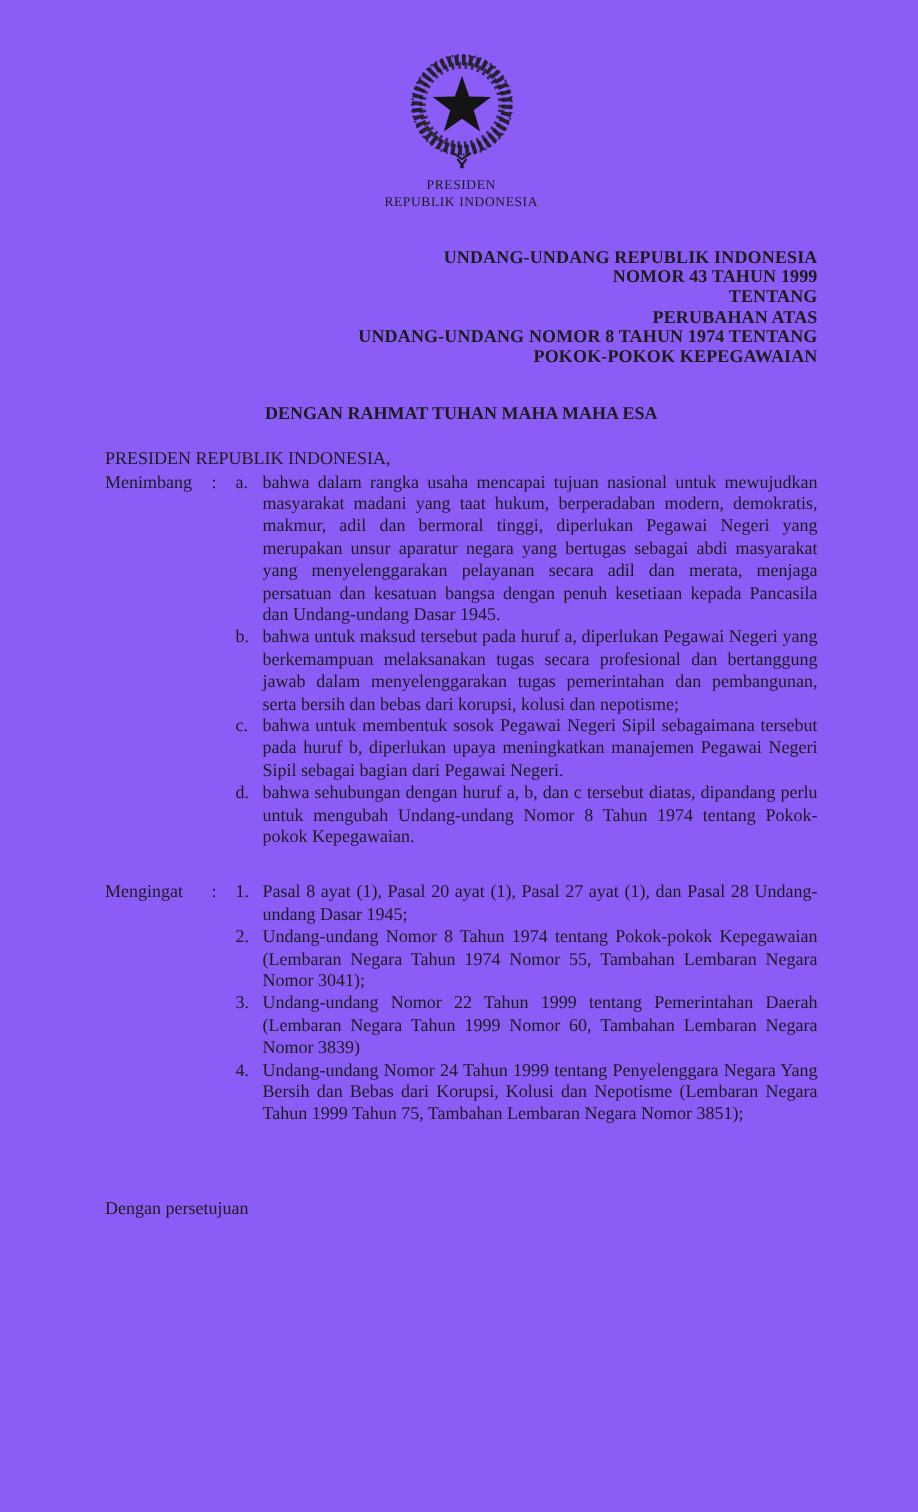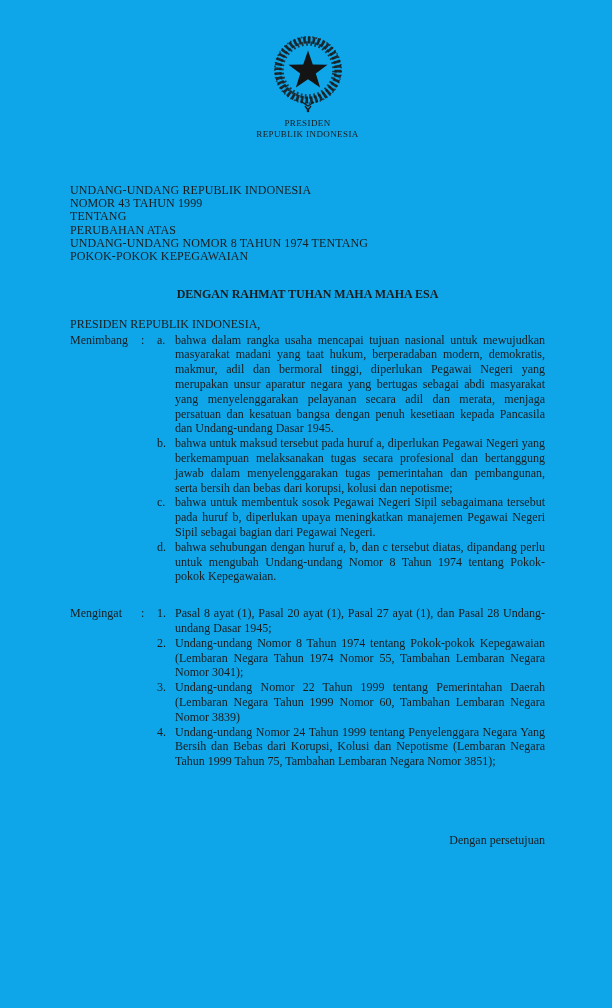--- a/index.html
+++ b/index.html
@@ -1,34 +1,34 @@
 <!DOCTYPE html>
 <html><head>
 <meta charset="utf-8">
 <style>
   html, body { margin: 0; padding: 0; background: #ffffff; }
   .page {
     position: relative;
     width: 612px;
     height: 1008px;
     box-sizing: border-box;
-    background: #0ea5e9;
+    background: #8b5cf6;
     color: #1c1c1c;
     font-family: "Liberation Serif", "DejaVu Serif", serif;
     padding: 33px 67px 0 70px;
     overflow: hidden;
   }
   .seal-wrap { text-align: center; }
   .seal { display: block; margin: 0 auto; width: 84px; height: 80px; }
   .org-line { text-align: center; font-size: 9px; letter-spacing: 0.4px; line-height: 11px; }
   .org-line.first { margin-top: 5px; }
   .title-block {
-    margin-top: 44px;
-    text-align: left;
-    font-weight: normal;
+    margin-top: 25px;
+    text-align: right;
+    font-weight: bold;
     font-size: 12px;
     line-height: 13.2px;
     letter-spacing: 0.1px;
   }
   .invocation {
     margin-top: 25px;
     text-align: center;
     font-weight: bold;
     font-size: 12px;
     line-height: 13.2px;
@@ -45,22 +45,22 @@
     font-size: 12px;
     line-height: 14.8px;
   }
   .clause.menimbang { margin-top: 1px; }
   .clause.mengingat { margin-top: 22px; }
   .clause-label, .clause-colon { white-space: nowrap; }
   .clause-item { display: grid; grid-template-columns: 18px 1fr; }
   .item-marker { }
   .item-text { text-align: justify; hyphens: none; }
   .footer-line {
-    margin-top: 64px;
-    text-align: right;
+    margin-top: 48px;
+    text-align: left;
     font-size: 12px;
     line-height: 14px;
   }
 </style>
 </head>
 <body>
 
 <div class="page">
 
   <div class="seal-wrap">

